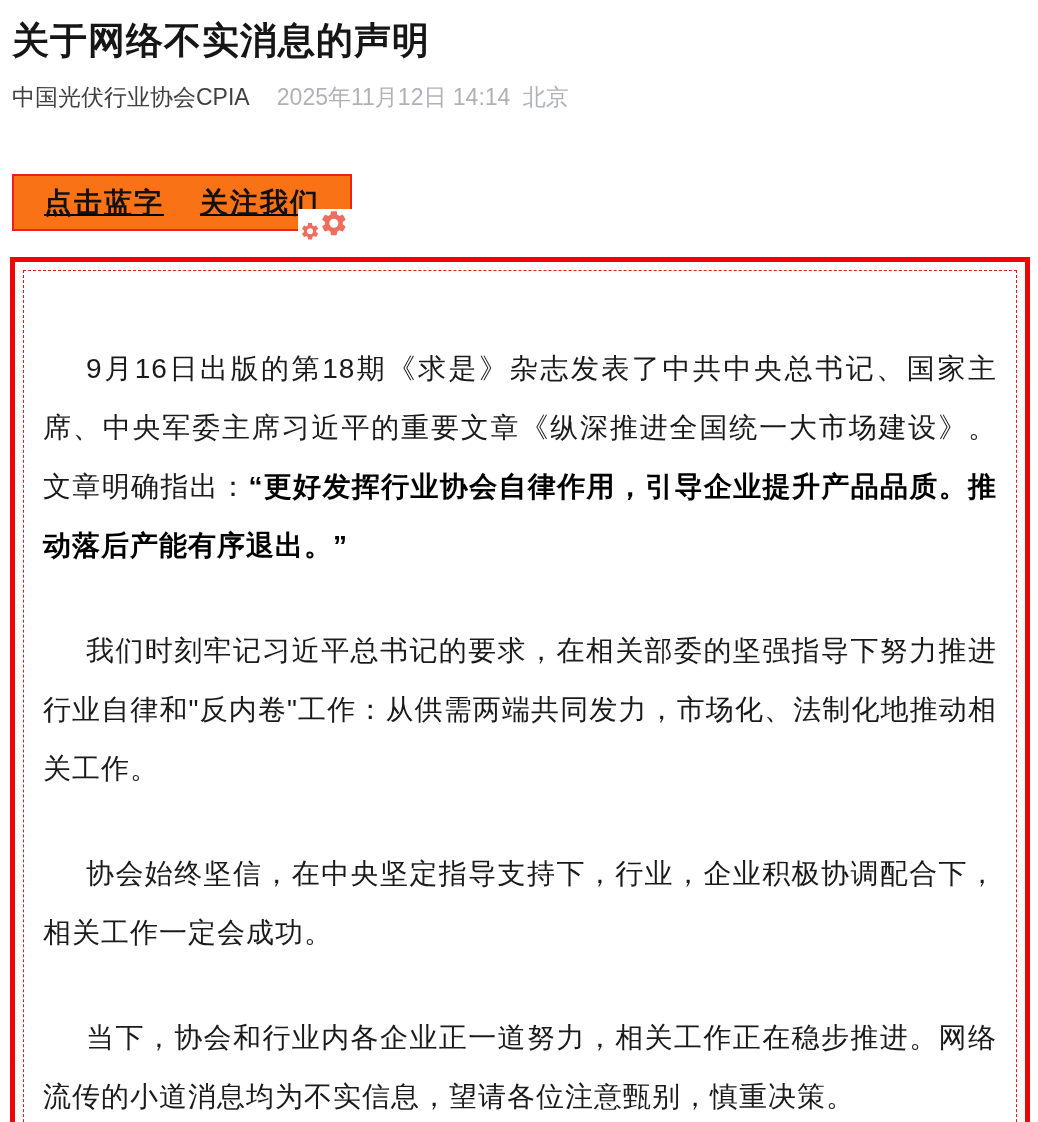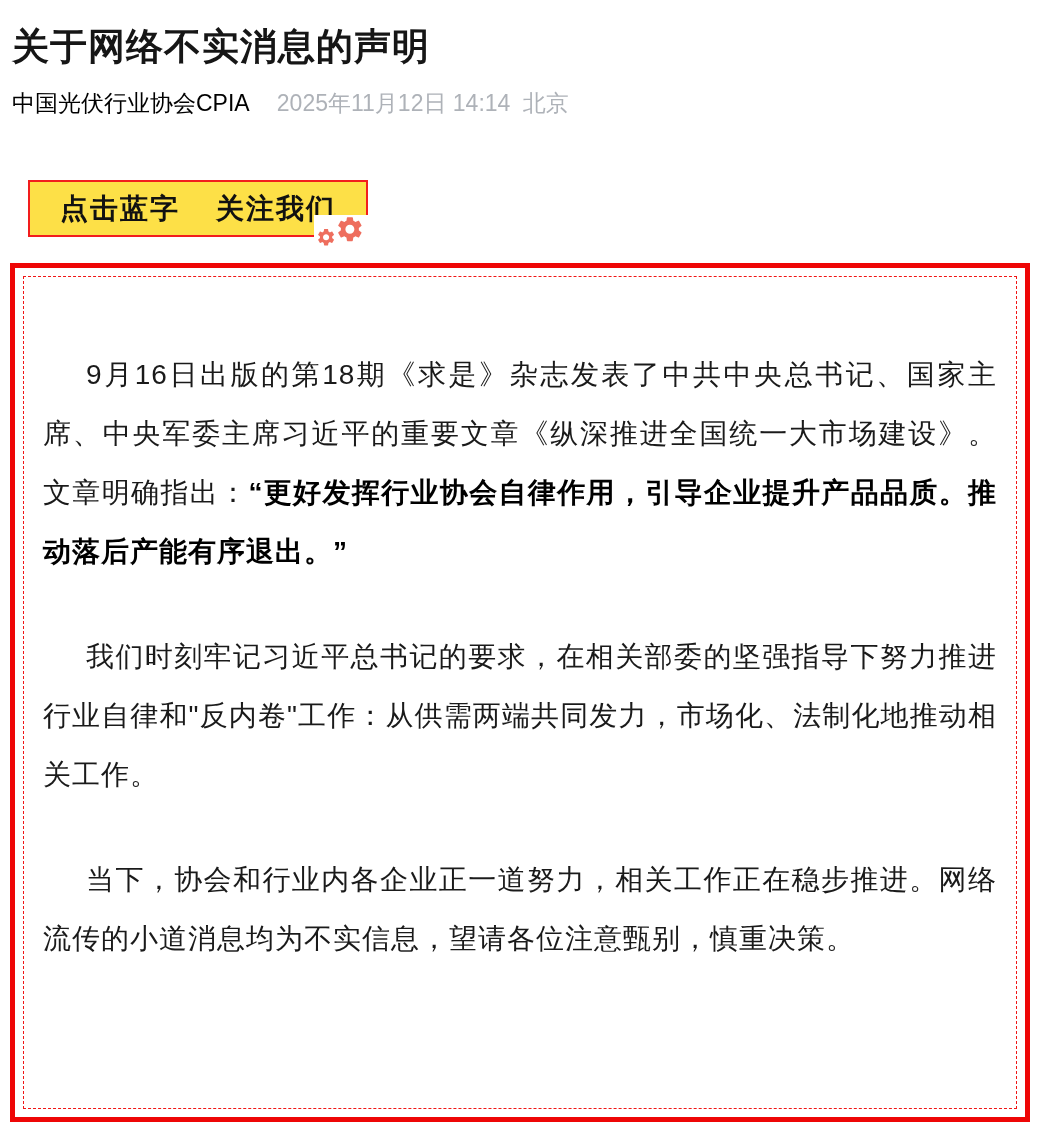--- a/index.html
+++ b/index.html
@@ -12,55 +12,56 @@
     width: 1038px;
     height: 1122px;
     overflow: hidden;
     position: relative;
   }
   .page { width: 100%; }
 
   
   .article-title {
     margin: 0;
-    padding: 22px 12px 0 12px;
+    padding: 16px 12px 0 12px;
     font-size: 37px;
     line-height: 50px;
     font-weight: bold;
     letter-spacing: 1px;
     color: #161616;
   }
   .meta-row {
     padding: 16px 12px 0 12px;
     font-size: 23px;
     line-height: 30px;
     white-space: nowrap;
   }
   .author-link {
-    color: #000000;
+    color: #404040;
     text-decoration: none;
     cursor: pointer;
   }
   .publish-date { color: #aeb2b8; margin-left: 22px; }
   .publish-location { color: #aeb2b8; margin-left: 6px; }
 
   
   .follow-banner {
     position: relative;
-    margin: 62px 0 0 28px;
+    margin: 62px 0 0 12px;
     width: 340px;
     height: 57px;
     border: 2px solid #f21d1d;
     box-sizing: border-box;
     display: flex;
     align-items: center;
     justify-content: center;
     column-gap: 36px;
     cursor: pointer;
-    background: #fde047;
+    background: #f97316;
+    text-decoration: underline;
   }
   .follow-banner .banner-text {
     font-size: 28px;
     font-weight: bold;
     color: #111111;
     letter-spacing: 2px;
     line-height: 1;
   }
   .gear-badge {
     position: absolute;
@@ -124,17 +125,18 @@
           <path d="M19.14,12.94c0.04-0.3,0.06-0.61,0.06-0.94c0-0.32-0.02-0.64-0.07-0.94l2.03-1.58c0.18-0.14,0.23-0.41,0.12-0.61 l-1.92-3.32c-0.12-0.22-0.37-0.29-0.59-0.22l-2.39,0.96c-0.5-0.38-1.03-0.7-1.62-0.94L14.4,2.81c-0.04-0.24-0.24-0.41-0.48-0.41 h-3.84c-0.24,0-0.43,0.17-0.47,0.41L9.25,5.35C8.66,5.59,8.12,5.92,7.63,6.29L5.24,5.33c-0.22-0.08-0.47,0-0.59,0.22L2.74,8.87 C2.62,9.08,2.66,9.34,2.86,9.48l2.03,1.58C4.84,11.36,4.8,11.69,4.8,12s0.02,0.64,0.07,0.94l-2.03,1.58 c-0.18,0.14-0.23,0.41-0.12,0.61l1.92,3.32c0.12,0.22,0.37,0.29,0.59,0.22l2.39-0.96c0.5,0.38,1.03,0.7,1.62,0.94l0.36,2.54 c0.05,0.24,0.24,0.41,0.48,0.41h3.84c0.24,0,0.44-0.17,0.47-0.41l0.36-2.54c0.59-0.24,1.13-0.56,1.62-0.94l2.39,0.96 c0.22,0.08,0.47,0,0.59-0.22l1.92-3.32c0.12-0.22,0.07-0.47-0.12-0.61L19.14,12.94z M12,15.6c-1.98,0-3.6-1.62-3.6-3.6 s1.62-3.6,3.6-3.6s3.6,1.62,3.6,3.6S13.98,15.6,12,15.6z" transform="translate(-2.5,-2.3)"></path>
         </g>
       </svg>
     </span>
   </div>
 
   <div class="statement-box">
     <div class="statement-inner">
         <p><span class="seg-regular">9月16日出版的第18期《求是》杂志发表了中共中央总书记、国家主席、中央军委主席习近平的重要文章《纵深推进全国统一大市场建设》。文章明确指出：</span><span class="seg-bold">“更好发挥行业协会自律作用，引导企业提升产品品质。推动落后产能有序退出。”</span></p>
         <p><span class="seg-regular">我们时刻牢记习近平总书记的要求，在相关部委的坚强指导下努力推进行业自律和"反内卷"工作：从供需两端共同发力，市场化、法制化地推动相关工作。</span></p>
+        <p><span class="seg-regular">协会始终坚信，在中央坚定指导支持下，行业，企业积极协调配合下，相关工作一定会成功。</span></p>
         <p><span class="seg-regular">当下，协会和行业内各企业正一道努力，相关工作正在稳步推进。网络流传的小道消息均为不实信息，望请各位注意甄别，慎重决策。</span></p>
       </div>
   </div>
 
 </div>
 
 </body></html>

